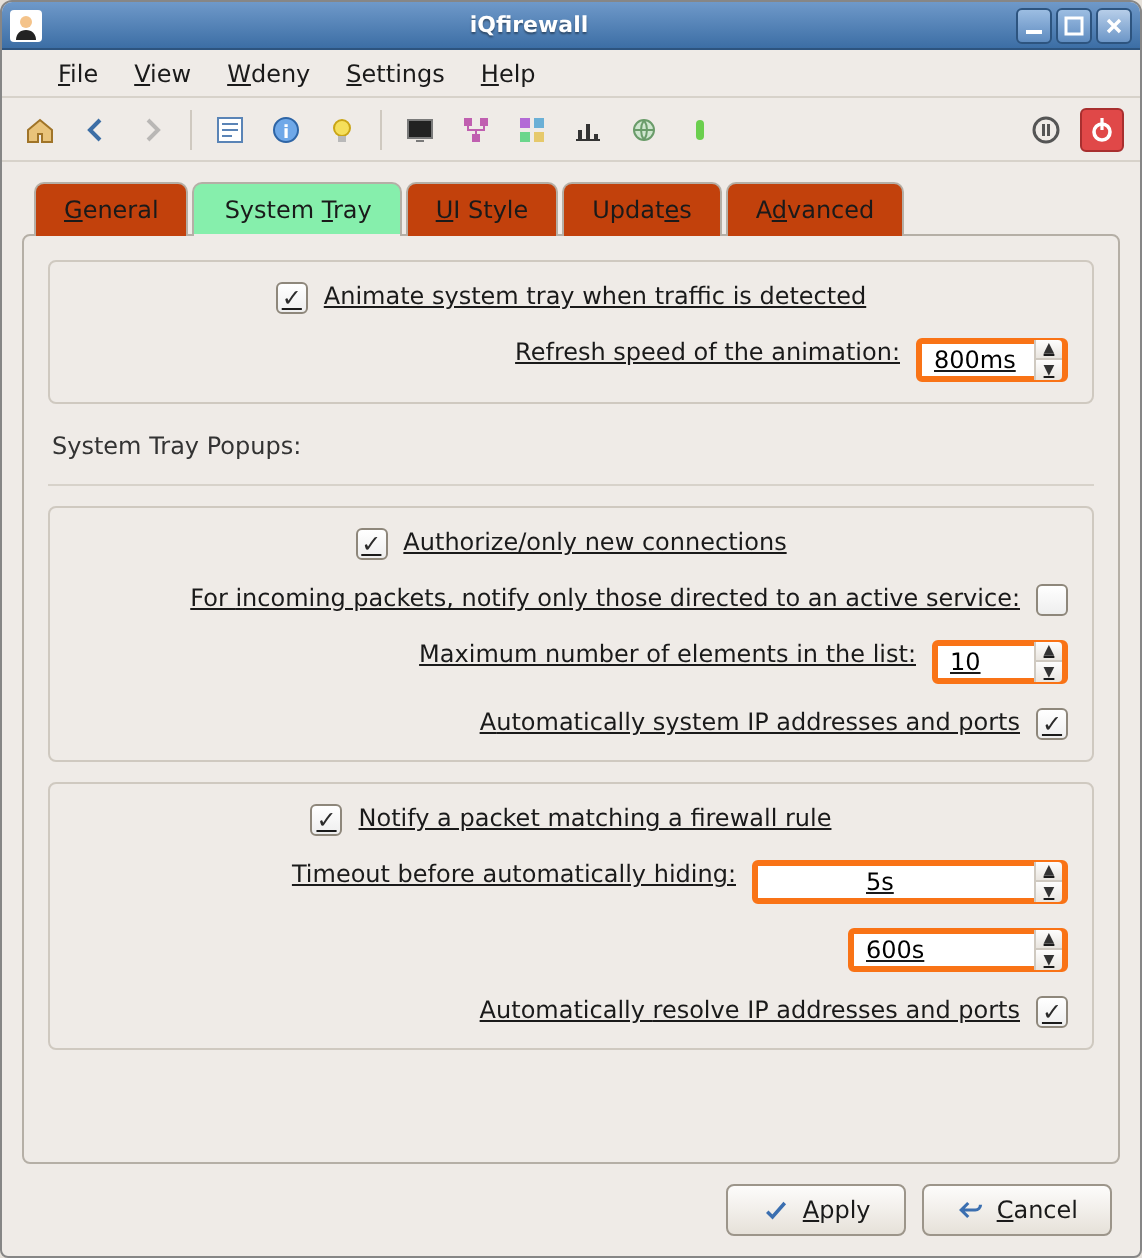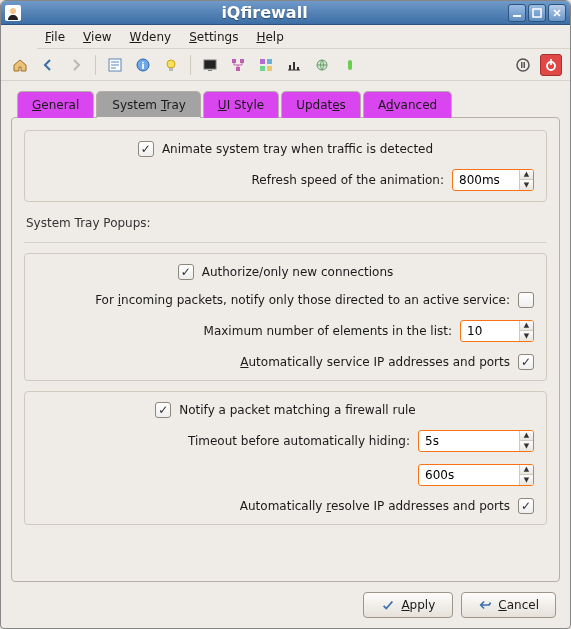--- a/index.html
+++ b/index.html
@@ -28,37 +28,36 @@
     gap:4px;
     color:#fff;
     border-bottom:1px solid #2d547f;
   }
   .titlebar .appicon {
     width:16px;height:16px;background:#fff;border-radius:2px;
     display:flex;align-items:center;justify-content:center;
     font-size:11px;color:#000;
   }
   .titlebar .title {
-    flex:1;text-align:center;font-weight:bold;font-size:16px;
+    flex:1;text-align:center;font-weight:bold;font-size:11px;
     text-shadow:0 1px 1px rgba(0,0,0,.4);
   }
   .titlebar .winbtns {display:flex;gap:2px;}
   .winbtn {
     width:18px;height:18px;border:1px solid #2d547f;
     border-radius:3px;background:linear-gradient(#9cbde2,#5f8cc0);
     display:flex;align-items:center;justify-content:center;
     color:#fff;font-size:10px;cursor:pointer;
   }
   .winbtn.close {background:linear-gradient(#b7cee9,#6c96c7);}
   
   .menubar {
     height:24px;background:#efebe7;
-    display:flex;align-items:center;padding:0 0;gap:2px;
+    display:flex;align-items:center;padding:0 20px;gap:2px;
     border-bottom:1px solid #d7d2ca;
-    margin-left:36px;
   }
   .menuitem {
     padding:3px 8px;border-radius:2px;cursor:pointer;
   }
   .menuitem .mn {text-decoration:underline;}
   
   .toolbar {
     height:32px;background:#efebe7;
     display:flex;align-items:center;padding:0 8px;gap:6px;
     border-bottom:1px solid #d7d2ca;
@@ -75,70 +74,70 @@
   
   .content {
     flex:1;padding:10px 10px 6px 10px;
     display:flex;flex-direction:column;
   }
   .tabbar {display:flex;gap:0;margin-bottom:-1px;padding-left:6px;}
   .tab {
     padding:6px 14px;
     border:1px solid #b5afa6;border-bottom:none;
     border-radius:5px 5px 0 0;
-    background:#d946ef;
+    background:#c2410c;
     cursor:pointer;
     margin-right:2px;
     position:relative;
   }
   .tab .mn {text-decoration:underline;}
   .tab.active {
-    background:#a3a3a3;border-color:#b5afa6;
+    background:#86efac;border-color:#b5afa6;
     z-index:2;
     padding-left:15px;
   }
   .tab.active::after{
     content:"";position:absolute;left:0;right:0;bottom:-1px;height:2px;background:#efebe7;
   }
   .tabpanel {
     flex:1;
     border:1px solid #b5afa6;border-radius:4px;
     background:#efebe7;
     padding:12px 12px 8px 12px;
     display:flex;flex-direction:column;gap:10px;
     overflow:auto;
   }
   .groupbox {
     border:1px solid #cfc9c0;border-radius:4px;
     padding:10px 12px;
     display:flex;flex-direction:column;gap:12px;
   }
   .row {
-    display:flex;align-items:center;justify-content:flex-end;gap:8px;
+    display:flex;align-items:flex-start;justify-content:flex-end;gap:8px;text-decoration:underline;
   }
   .row.center {justify-content:center;}
   .row label {white-space:nowrap;}
   .row label .mn {text-decoration:underline;}
   .section-label {
     margin:4px 0 0 2px;color:#333;
   }
   
   .chk {
     width:16px;height:16px;border:1px solid #8e877b;border-radius:3px;
     background:linear-gradient(#fff,#eee);
     display:inline-flex;align-items:center;justify-content:center;
     flex-shrink:0;cursor:pointer;
   }
   .chk.checked::after{
     content:"✓";font-size:12px;font-weight:bold;color:#2b2b2b;line-height:1;
   }
   .spin {
     display:flex;align-items:center;
-    border:1px solid #f97316;border-radius:3px;
-    background:#fff;height:22px;min-width:64px;gap:10px;
+    border:3px solid #f97316;border-radius:3px;
+    background:#fff;height:22px;min-width:64px;
   }
   .spin input {
     border:none;outline:none;background:transparent;
     width:48px;padding:0 6px;font:inherit;
   }
   .spin .arrows {
     width:14px;display:flex;flex-direction:column;
     border-left:1px solid #cfc9c0;
   }
   .spin .arrow {
@@ -341,34 +340,34 @@
           <label>Maximum number of elements in the list:</label>
           <div class="spin">
             <input value="10" style="">
             <div class="arrows">
                 <div class="arrow">▲</div>
                 <div class="arrow">▼</div>
               </div>
           </div>
         </div>
         <div class="row">
-          <label><span class="mn">A</span><span>utomatically service IP addresses and ports</span></label>
+          <label><span class="mn">A</span><span>utomatically system IP addresses and ports</span></label>
           <span class="chk checked"></span>
         </div>
       </div>
 
       <div class="groupbox">
         <div class="row center">
           <span class="chk checked"></span>
           <label>Notify a packet matching a firewall rule</label>
         </div>
         <div class="row">
           <label>Timeout before automatically hiding:</label>
           <div class="spin" style="min-width:110px">
-            <input style="width: 90px;" value="5s">
+            <input style="width: 90px; margin-left: 48px;" value="5s">
             <div class="arrows">
                 <div class="arrow">▲</div>
                 <div class="arrow">▼</div>
               </div>
           </div>
         </div>
         <div class="row">
           <div class="spin" style="min-width:110px">
             <input style="width: 90px;" value="600s">
             <div class="arrows">

